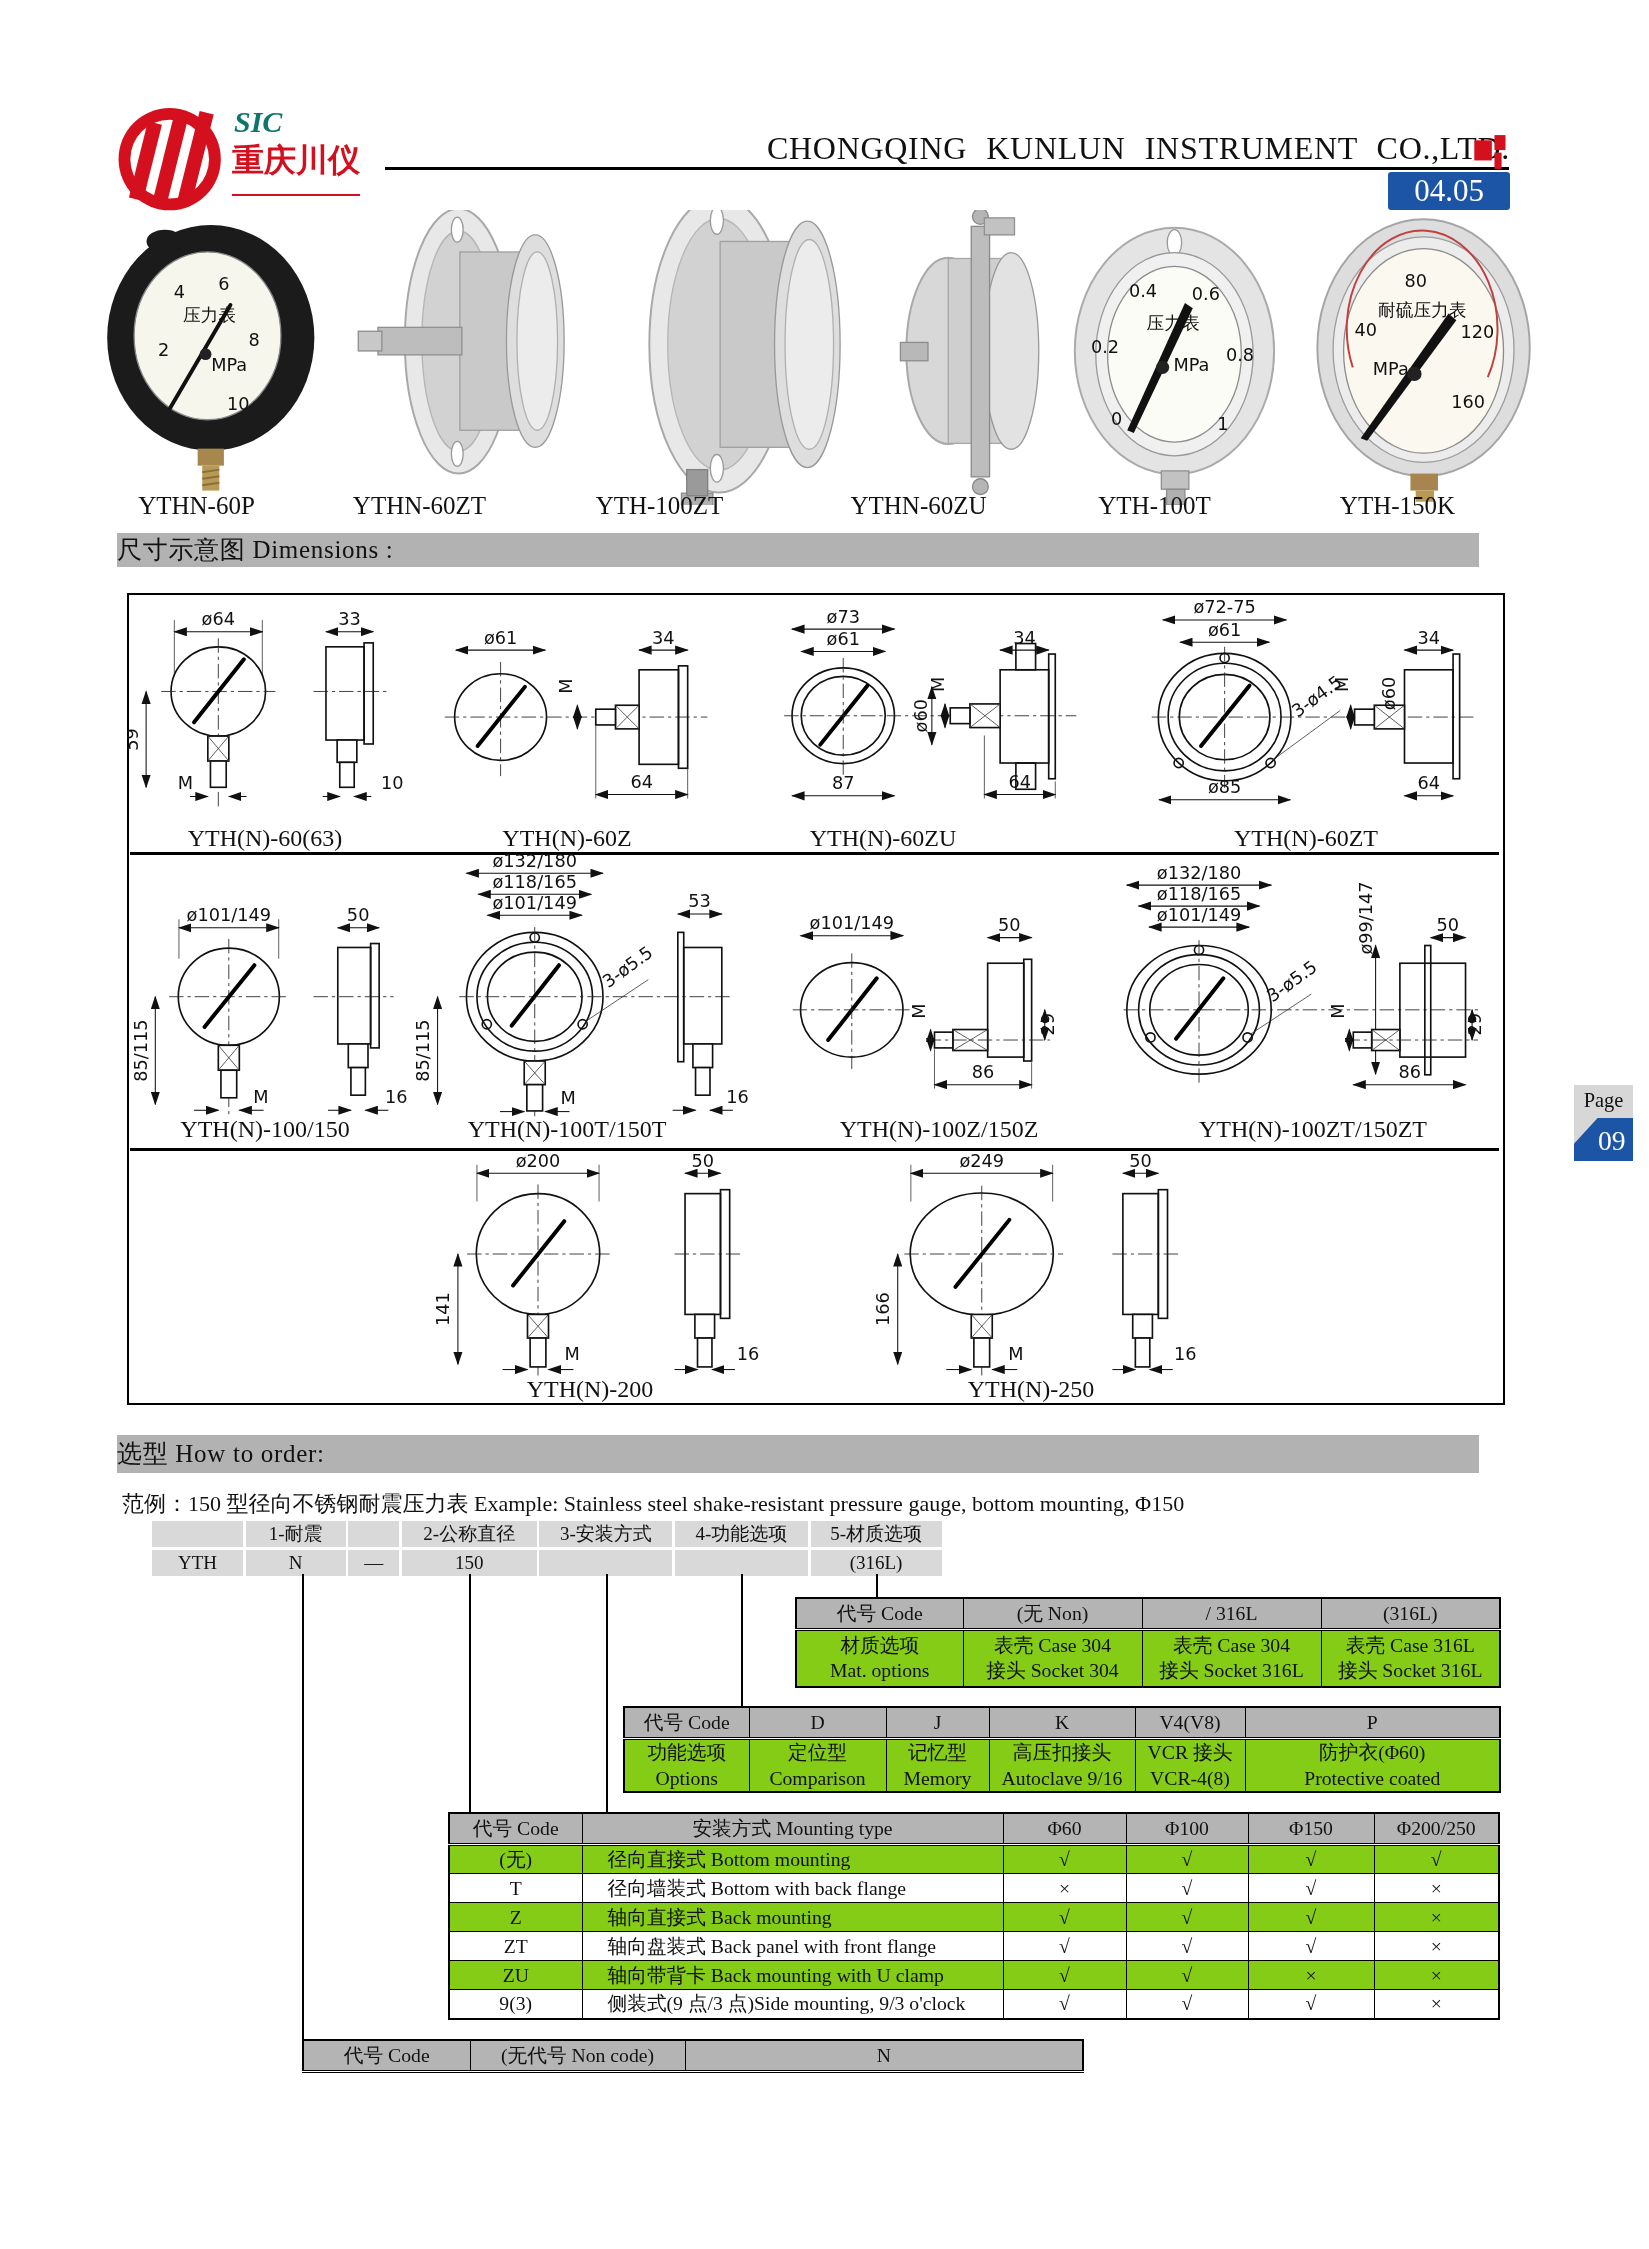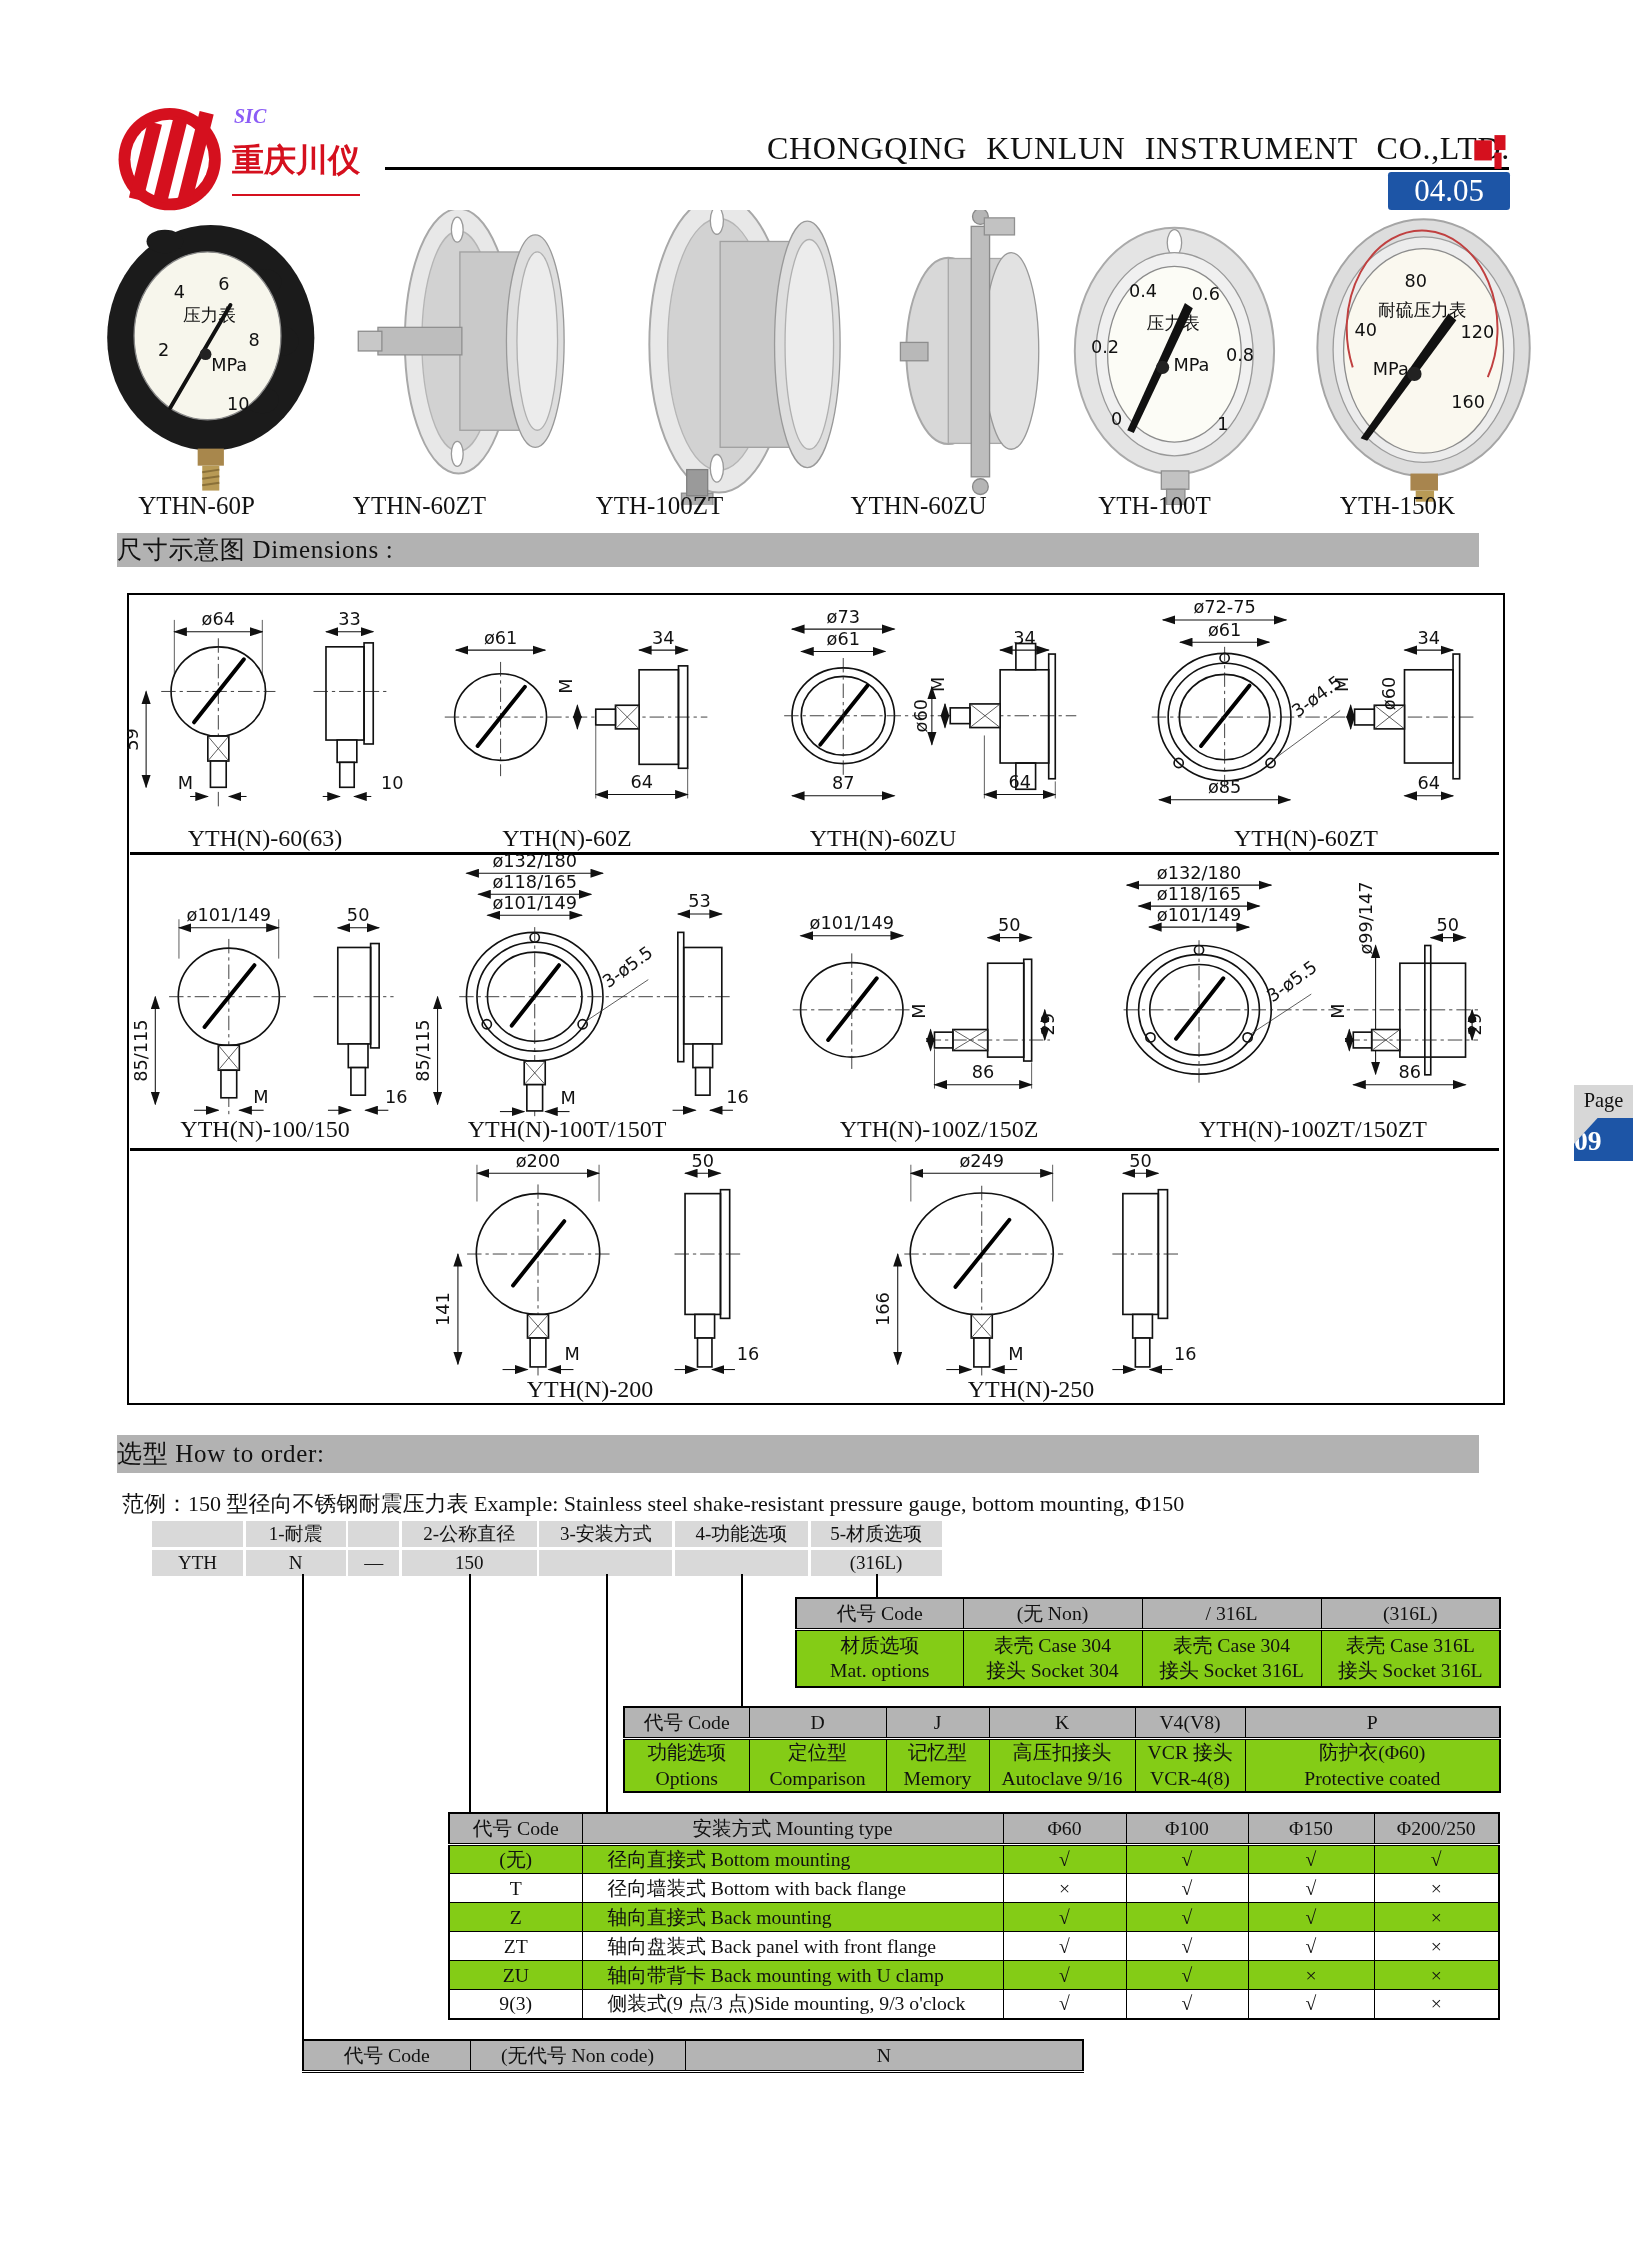--- a/index.html
+++ b/index.html
@@ -30,22 +30,22 @@
   tr.hd td{background:#b4b4b4;border-bottom:3.9px double #000}
   .rowa{background:#84cc16}
   .rowb{background:#fff}
   .lft{text-align:left;padding-left:25px}
   .two div{line-height:1.3}
   .ogrid{position:absolute;left:152px;top:1521px;display:grid;grid-template-columns:91px 100px 51px 135px 133px 133px 131px;grid-auto-rows:26px;gap:2.6px}
   .ogrid div{background:#d9d9d9;font-size:19px;text-align:center;line-height:26px;white-space:nowrap;overflow:hidden}
   .badge{position:absolute;left:1388px;top:172px;width:122px;height:38px;background:#1d55a6;border-radius:3.3px;color:#fff;font-size:31px;text-align:center;line-height:38px}
   .ptab{position:absolute;left:1574px;top:1085px;width:59px;height:76px;background:#d7d7d7}
   .ptab .pw{font-size:20.4px;text-align:center;padding-top:3.9px}
-  .ptab .pblue{position:absolute;left:0;bottom:0;width:59px;height:43px;background:#1d55a6;clip-path:polygon(0 100%,0 60%,40% 0,100% 0,100% 100%);color:#fff;font-weight:bold;font-size:27.6px;line-height:46px;padding-left:0}
-  .logo-sic{position:absolute;left:234px;top:105px;color:#8b5cf6;font-weight:bold;font-style:italic;font-size:20px;font-family:"Liberation Serif",serif}
+  .ptab .pblue{position:absolute;left:0;bottom:0;width:59px;height:43px;background:#1d55a6;clip-path:polygon(0 100%,0 60%,40% 0,100% 0,100% 100%);color:#fff;font-weight:normal;font-size:27.6px;line-height:46px;padding-left:24px}
+  .logo-sic{position:absolute;left:234px;top:105px;color:#0f766e;font-weight:bold;font-style:italic;font-size:30px;font-family:"Liberation Serif",serif}
   .logo-cn{position:absolute;left:232px;top:139px;color:#d5101e;font-weight:bold;font-size:32px;border-bottom:2.6px solid #d5101e;padding-bottom:11px;font-family:"Liberation Sans",sans-serif}
   .company{position:absolute;left:767px;top:130px;font-size:32px;letter-spacing:0.7px;word-spacing:10.5px;white-space:nowrap}
   .example{position:absolute;left:122px;top:1489px;font-size:22px;white-space:nowrap}
 </style>
 </head>
 <body>
 
 <svg class="abs" style="left:112px;top:102px" width="118" height="115" viewBox="0 0 180 175">
   <circle cx="88" cy="87" r="78" fill="#d5101e"></circle>
   <circle cx="88" cy="87" r="60" fill="#fff"></circle>

